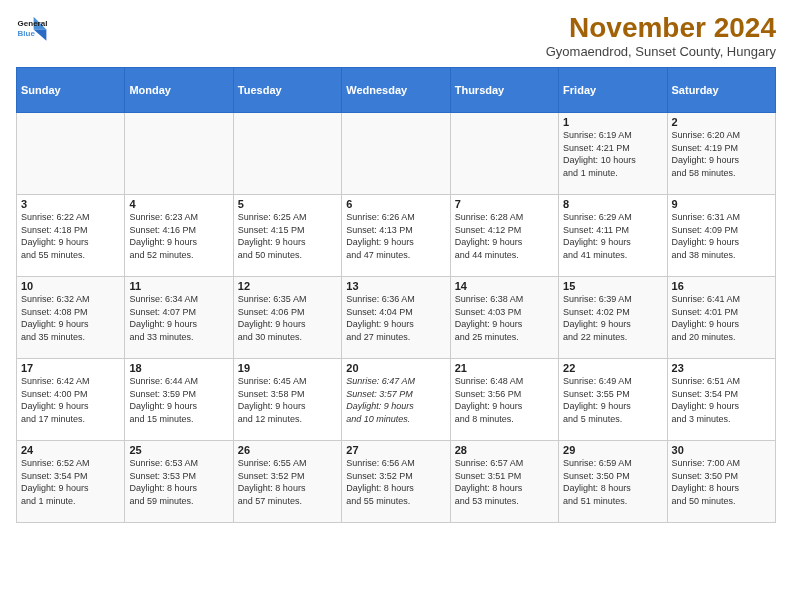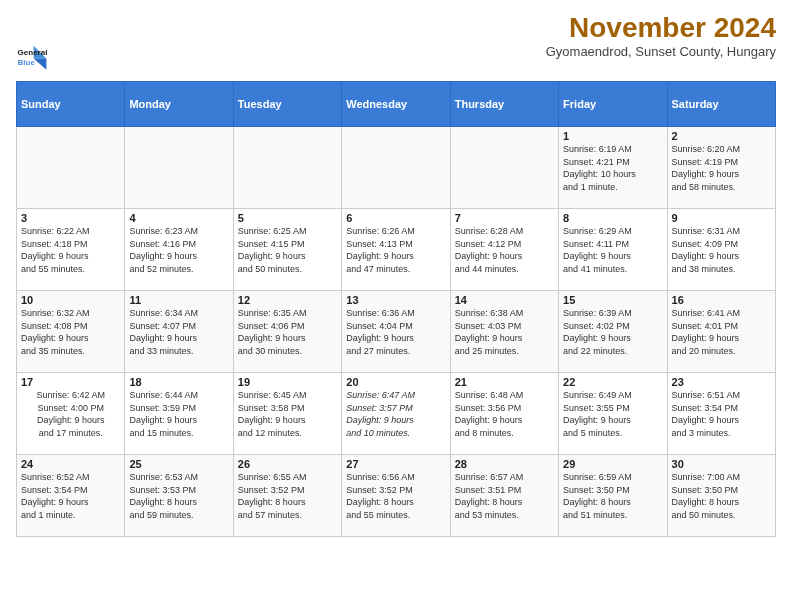--- a/index.html
+++ b/index.html
@@ -18,21 +18,20 @@
     .header-area {
       display: flex;
       justify-content: space-between;
       align-items: flex-start;
       margin-bottom: 8px;
     }
     .logo {
       display: flex;
       align-items: center;
       gap: 4px;
-      margin-top: 29px;
     }
     .logo-icon {
       width: 32px;
       height: 32px;
     }
     .title-area {
       text-align: right;
     }
     .month-title {
       font-size: 28px;
@@ -238,21 +237,21 @@
             <span class="day-num">16</span>
             <div class="day-info" style="white-space: pre-line;">Sunrise: 6:41 AM
 Sunset: 4:01 PM
 Daylight: 9 hours
 and 20 minutes.</div>
           </td>
         </tr>
         <tr>
           <td>
             <span class="day-num">17</span>
-            <div class="day-info" style="white-space: pre-line; text-align: center;">Sunrise: 6:42 AM
+            <div class="day-info" style="white-space: pre-line;">Sunrise: 6:42 AM
 Sunset: 4:00 PM
 Daylight: 9 hours
 and 17 minutes.</div>
           </td>
           <td>
             <span class="day-num">18</span>
             <div class="day-info" style="white-space: pre-line;">Sunrise: 6:44 AM
 Sunset: 3:59 PM
 Daylight: 9 hours
 and 15 minutes.</div>

